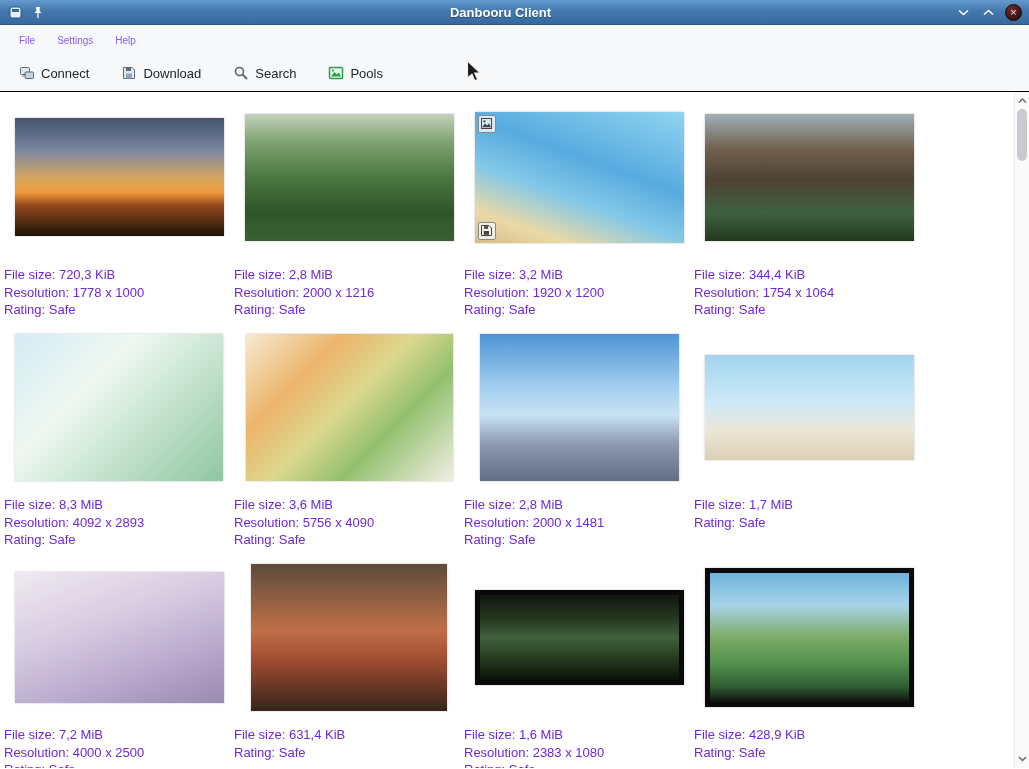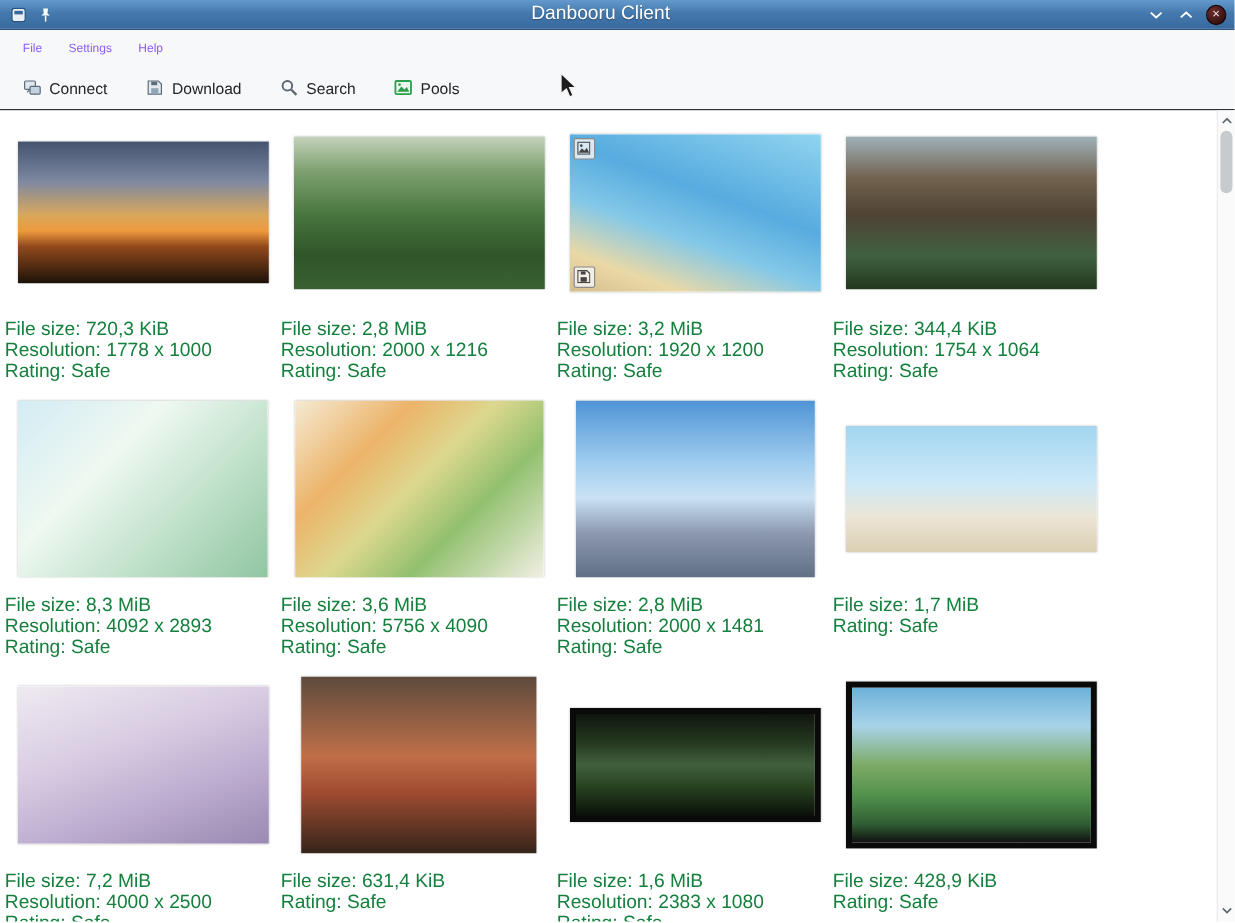--- a/index.html
+++ b/index.html
@@ -5,21 +5,21 @@
   * { margin:0; padding:0; box-sizing:border-box; }
   html,body { width:1029px; height:769px; overflow:hidden; }
   body { font-family:"Liberation Sans","DejaVu Sans",sans-serif; background:#fff; }
   .window { position:relative; width:1029px; height:769px; background:#fff; overflow:hidden; }
 
   
   .titlebar { height:25px; display:flex; align-items:center; padding:0 7px;
     background:linear-gradient(180deg,#6399cc 0%,#4479ae 45%,#38699e 100%);
     border-bottom:1px solid #2b5580; }
   .tb-left { display:flex; align-items:center; gap:7px; }
-  .tb-title { flex:1; text-align:center; color:#ffffff; font-size:16px; font-weight:normal;
+  .tb-title { flex:1; text-align:center; color:#ffffff; font-size:13px; font-weight:bold;
     text-shadow:0 1px 1px rgba(0,0,0,.35); }
   .tb-right { display:flex; align-items:center; gap:9px; }
   .tb-btn { width:16px; height:16px; display:flex; align-items:center; justify-content:center; cursor:default; }
   .close-btn { width:17px; height:17px; border-radius:50%;
     background:radial-gradient(circle at 35% 30%, #6e2d2d 0%, #401616 60%, #230a0a 100%);
     border:1px solid #1c0808; color:#e8e8e8; font-size:11px; line-height:15px; text-align:center; }
 
   
   .menubar { height:30px; background:#f7f8f9; display:flex; align-items:center; padding-left:8px; }
   .menu-item { padding:4px 11px; font-size:10px; color:#8b5cf6; }
@@ -35,21 +35,21 @@
   .main { position:relative; height:676px; background:#ffffff; }
   .grid { position:absolute; left:0; top:0; right:15px; bottom:0; overflow:hidden;
     display:grid; grid-template-columns:repeat(4,230px); grid-auto-rows:230px; padding:10px 0 0 4px; }
   .card { position:relative; }
   .thumb-box { height:150px; width:230px; display:flex; align-items:center; justify-content:center; }
   .thumb { position:relative; box-shadow:0 0 2px rgba(0,0,0,.25); }
   .thumb.framed { border:5px solid #0a0a0a; }
   .overlay { position:absolute; left:3px; width:18px; height:18px; background:rgba(245,245,245,.82);
     border:1px solid #8a8a8a; border-radius:2px; display:flex; align-items:center; justify-content:center; }
   .ov-top { top:3px; } .ov-bottom { bottom:3px; }
-  .meta { margin-top:14px; font-size:16px; line-height:17.5px; color:#15803d; }
+  .meta { margin-top:14px; font-size:13px; line-height:17.5px; color:#6d28d9; }
   .meta .line span { white-space:pre; }
 
   
   .scrollbar { position:absolute; top:0; right:0; bottom:0; width:15px; background:#fafafa;
     border-left:1px solid #ececec; }
   .sb-arrow { position:absolute; left:0; right:0; height:14px; display:flex; align-items:center; justify-content:center; }
   .sb-arrow.up { top:2px; } .sb-arrow.down { bottom:2px; }
   .sb-thumb { position:absolute; left:2px; right:2px; top:17px; height:52px; background:#c7cbcf; border-radius:5px; }
 
   .cursor { position:absolute; left:466px; top:60px; z-index:50; pointer-events:none; }

